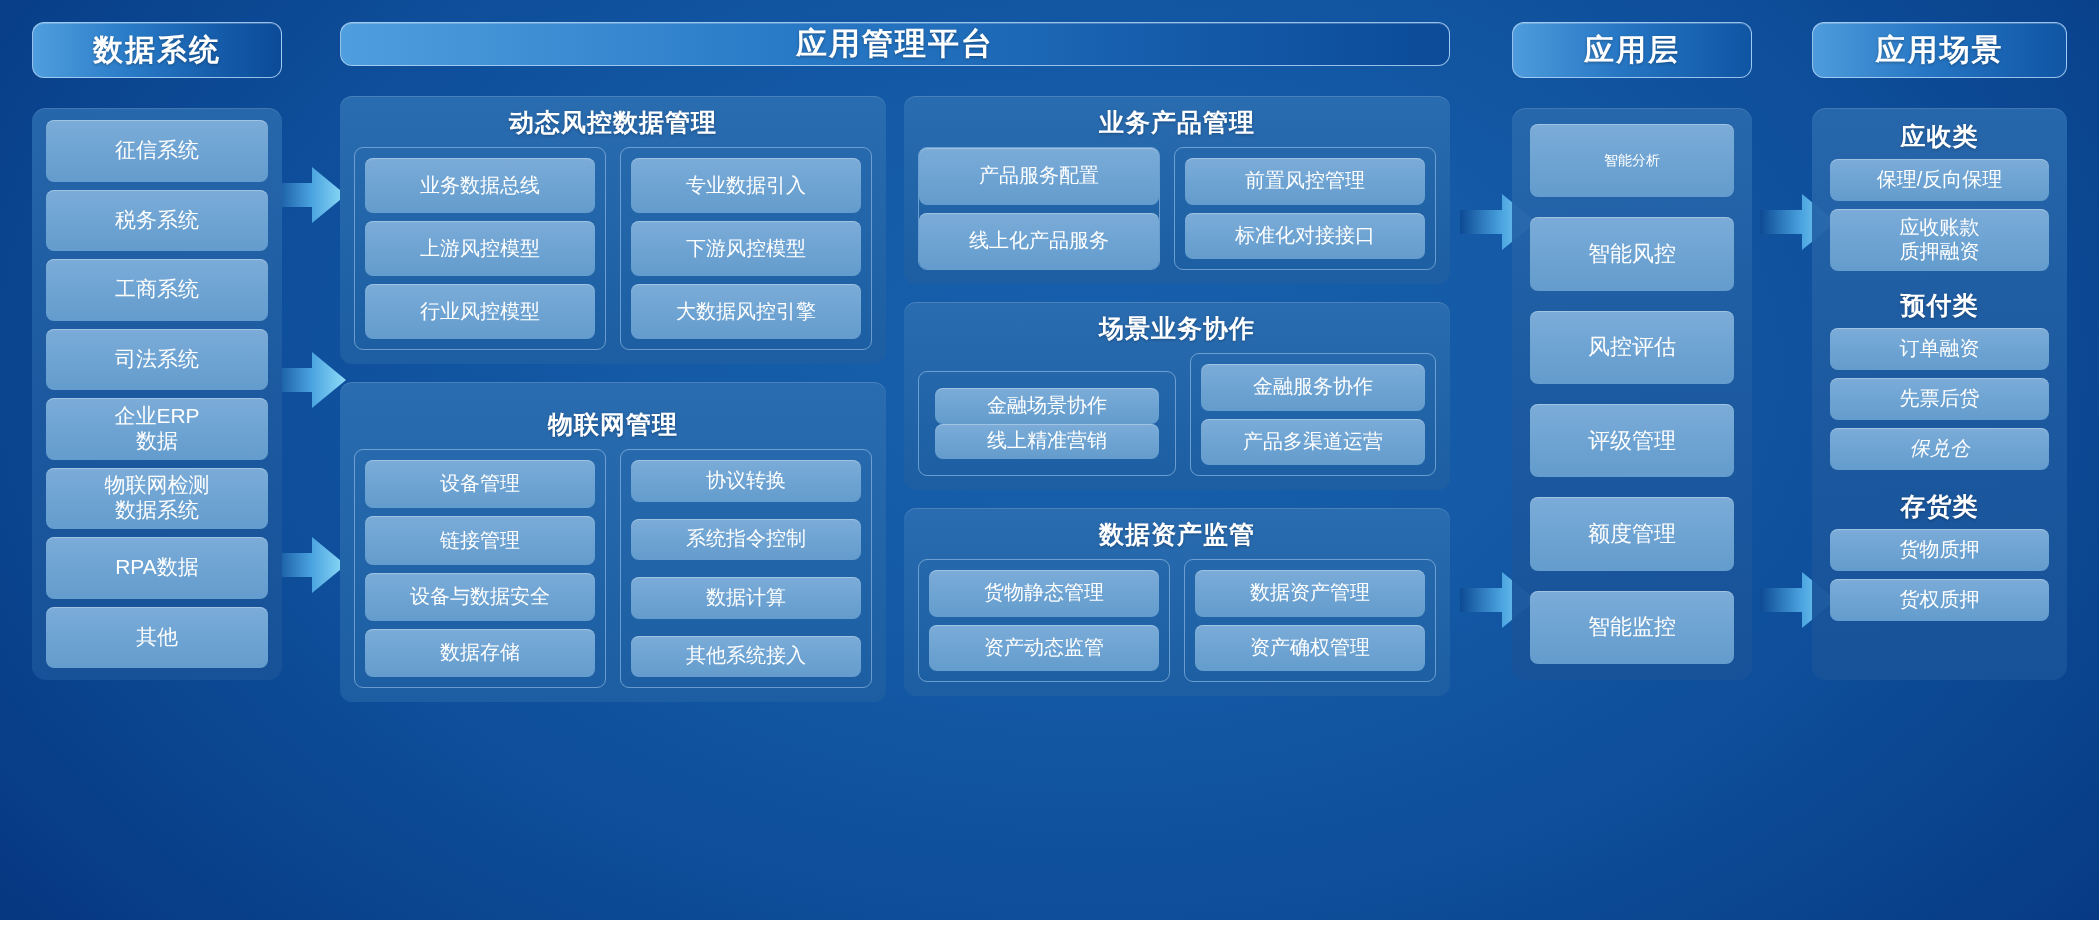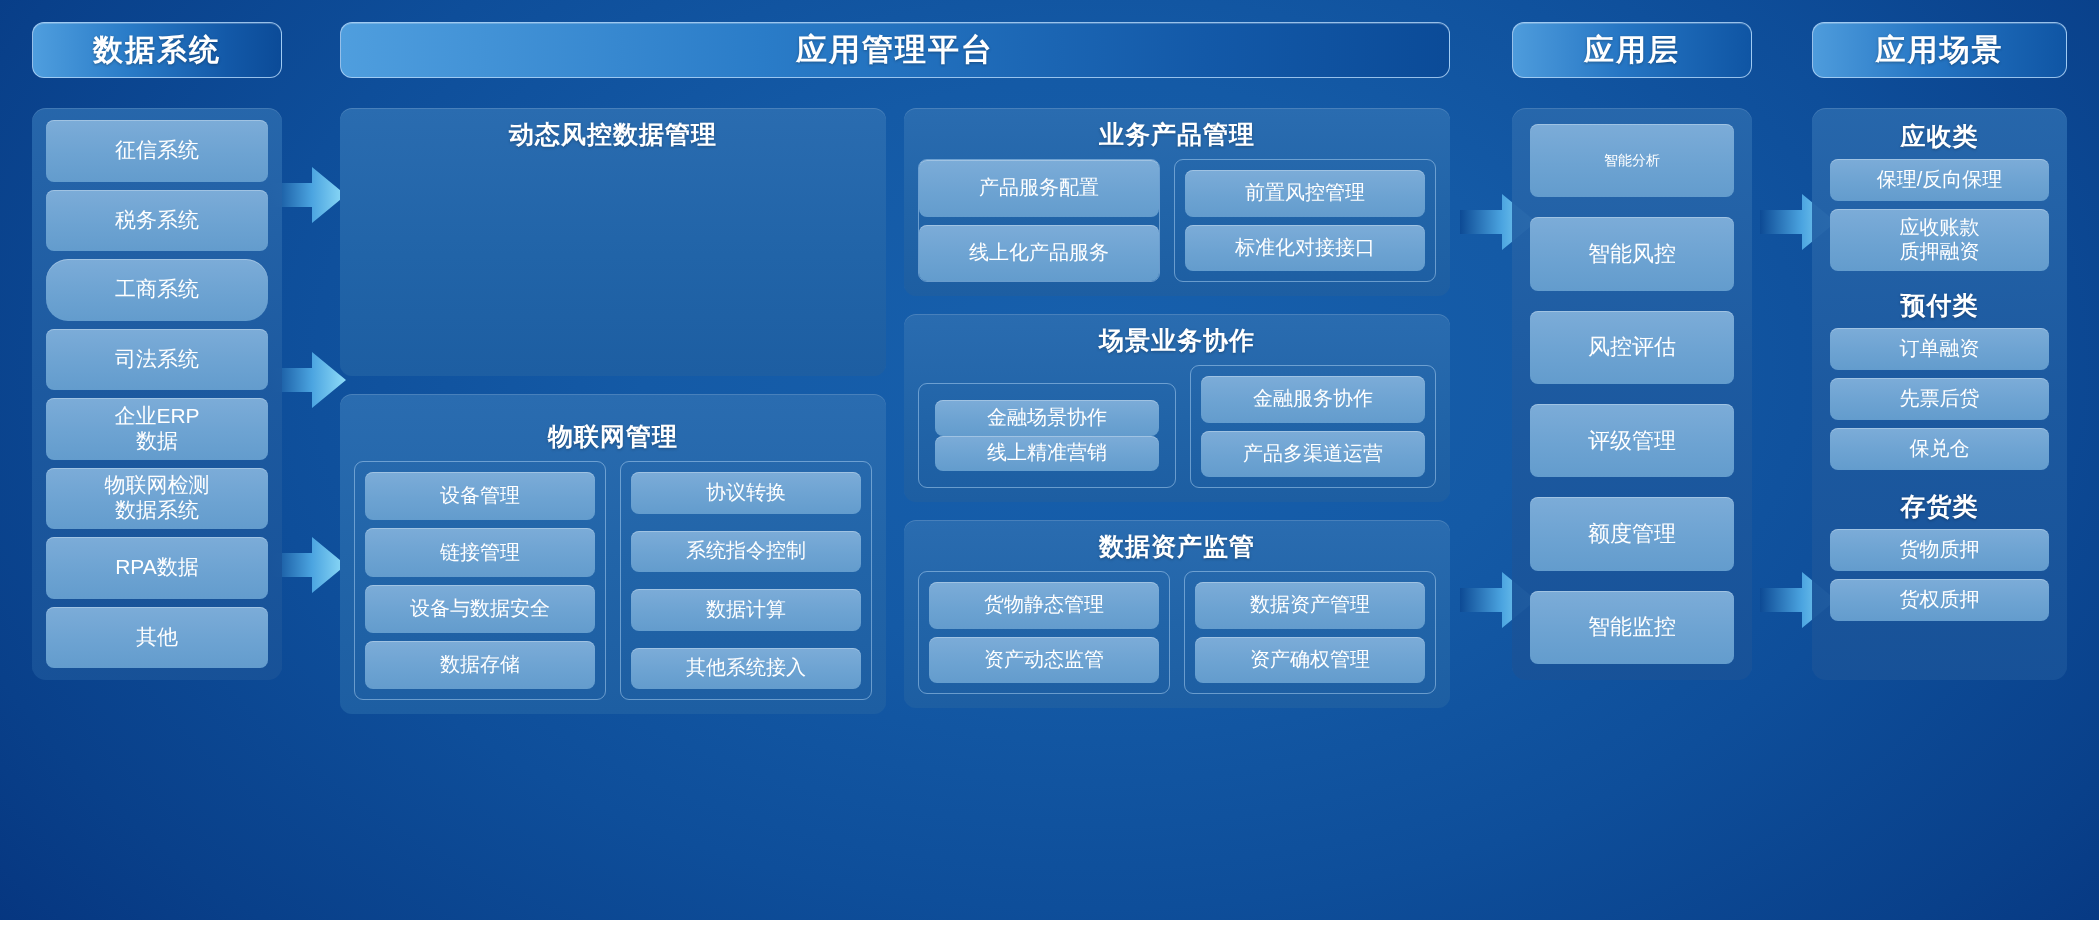--- a/index.html
+++ b/index.html
@@ -190,40 +190,52 @@
       </defs>
       <polygon points="2,28 44,28 44,12 78,40 44,68 44,52 2,52" fill="url(#ag7)"></polygon>
     </svg>
 
     <div class="col" style="left:32px; top:22px; width:250px;">
       <div class="hdr" style="height:56px; font-size:30px;">数据系统</div>
 
       <div class="card" style="margin-top:30px; height:572px; padding:12px 14px; gap:8px;">
         <div class="chip" style="flex:1; font-size:21px;">征信系统</div>
         <div class="chip" style="flex:1; font-size:21px;">税务系统</div>
-        <div class="chip" style="flex:1; font-size:21px;border-radius:22px;">工商系统</div>
+        <div class="chip" style="flex:1; font-size:21px;">工商系统</div>
         <div class="chip" style="flex:1; font-size:21px;">司法系统</div>
         <div class="chip" style="flex:1; font-size:21px;">企业ERP
 数据</div>
         <div class="chip" style="flex:1; font-size:21px;">物联网检测
 数据系统</div>
         <div class="chip" style="flex:1; font-size:21px;">RPA数据</div>
         <div class="chip" style="flex:1; font-size:21px;">其他</div>
       </div>
     </div>
 
     <div class="col" style="left:340px; top:22px; width:1110px;">
-      <div class="hdr" style="height:56px; font-size:31px;">应用管理平台</div>
+      <div class="hdr" style="height:44px; font-size:31px;">应用管理平台</div>
 
       <div style="margin-top:30px; display:flex; gap:18px;">
 
         <div style="width:546px; display:flex; flex-direction:column; gap:18px;">
 
           <div class="group" style="height:268px; padding:10px 14px 14px;">
             <div class="group-title" style="font-size:25px; margin-bottom:8px;">动态风控数据管理</div>
+            <div class="group-cols" style="gap:14px; flex:1;">
+              <div class="subbox" style="padding:10px; gap:8px;">
+                <div class="chip" style="flex:1; font-size:20px;">业务数据总线</div>
+                <div class="chip" style="flex:1; font-size:20px;">上游风控模型</div>
+                <div class="chip" style="flex:1; font-size:20px;">行业风控模型</div>
+              </div>
+              <div class="subbox" style="padding:10px; gap:8px;">
+                <div class="chip" style="flex:1; font-size:20px;">专业数据引入</div>
+                <div class="chip" style="flex:1; font-size:20px;">下游风控模型</div>
+                <div class="chip" style="flex:1; font-size:20px;">大数据风控引擎</div>
+              </div>
+            </div>
           </div>
 
           <div class="group" style="height:320px; padding:26px 14px 14px;">
             <div class="group-title" style="font-size:25px; margin-bottom:8px;">物联网管理</div>
             <div class="group-cols" style="gap:14px; flex:1;">
               <div class="subbox" style="padding:10px; gap:8px;">
                 <div class="chip" style="flex:1; font-size:20px;">设备管理</div>
                 <div class="chip" style="flex:1; font-size:20px;">链接管理</div>
                 <div class="chip" style="flex:1; font-size:20px;">设备与数据安全</div>
                 <div class="chip" style="flex:1; font-size:20px;">数据存储</div>
@@ -304,21 +316,21 @@
       <div class="card" style="margin-top:30px; height:572px; padding:10px 18px 14px;">
 
         <div class="sec-title" style="font-size:25px; margin:2px 0 6px;">应收类</div>
         <div class="chip" style="height:42px; font-size:20px; margin-bottom:8px;">保理/反向保理</div>
         <div class="chip" style="height:62px; font-size:20px;">应收账款
 质押融资</div>
 
         <div class="sec-title" style="font-size:25px; margin:18px 0 6px;">预付类</div>
         <div class="chip" style="height:42px; font-size:20px; margin-bottom:8px;">订单融资</div>
         <div class="chip" style="height:42px; font-size:20px; margin-bottom:8px;">先票后贷</div>
-        <div class="chip" style="height:42px; font-size:20px;">保兑仓</div>
+        <div class="chip" style="height:42px; font-size:20px;font-style:italic;">保兑仓</div>
 
         <div class="sec-title" style="font-size:25px; margin:20px 0 6px;">存货类</div>
         <div class="chip" style="height:42px; font-size:20px; margin-bottom:8px;">货物质押</div>
         <div class="chip" style="height:42px; font-size:20px;">货权质押</div>
       </div>
     </div>
 
   </div>
 </div>
 

